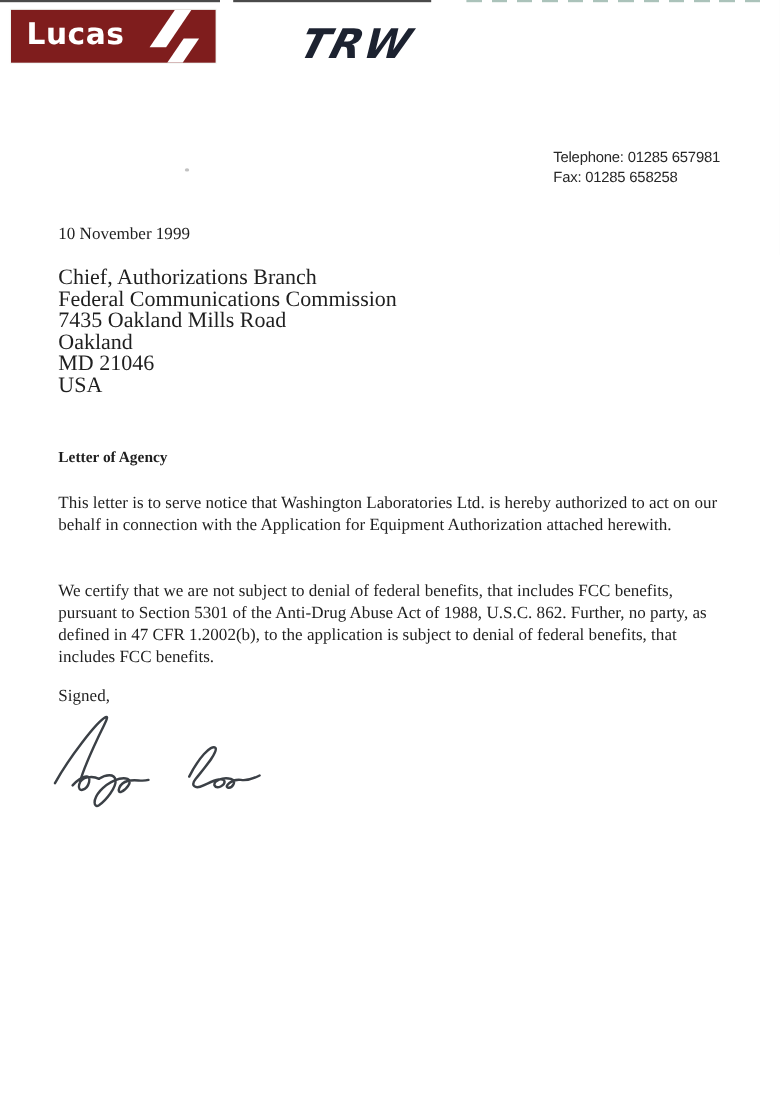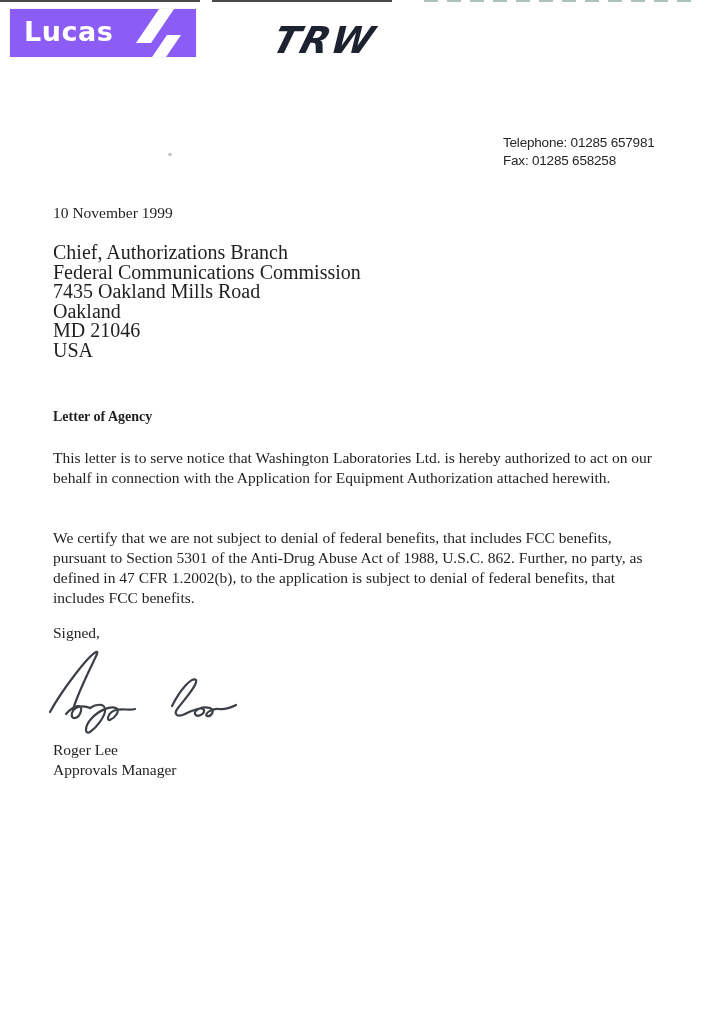--- a/index.html
+++ b/index.html
@@ -17,21 +17,21 @@
   .scan-seg.dark{background:#4a4a4a;}
   .scan-seg.dashes{
     background:repeating-linear-gradient(90deg,#9cb8ae 0 14px, transparent 14px 23px);
     opacity:.85;
   }
   .speck{position:absolute;left:168px;top:153px;width:4px;height:3px;background:#c2c2c2;border-radius:50%;}
 
   
   .lucas-logo{
     position:absolute;left:10px;top:9px;width:186px;height:48px;
-    background:#8b5cf6;
+    background:#7f1d1d;
     box-shadow:0 0 0 1px #27684410;
   }
   .lucas-word{
     position:absolute;left:14px;top:7px;
     font-family:"DejaVu Sans", sans-serif;
     font-weight:bold;font-size:27px;line-height:32px;
     color:#ffffff;letter-spacing:0.5px;
   }
   .lucas-flash{position:absolute;left:0;top:0;width:186px;height:48px;}
 
@@ -111,18 +111,14 @@
 
   <svg class="signature" viewBox="0 0 235 95">
     <g fill="none" stroke="#3b4046" stroke-width="2.2" stroke-linecap="round" stroke-linejoin="round">
       <path d="M6,64 C18,42 44,8 52,4 C56,2 50,12 44,25 C37,40 31,54 29,62"></path>
       <path d="M22,66 C30,57 39,55 37,63 C35,71 26,73 28,65 C30,58 40,57 46,60"></path>
       <path d="M46,60 C52,56 60,55 61,61 C62,68 52,80 46,84 C41,87 40,79 47,71 C55,62 66,58 72,60 C77,62 71,70 66,72 C62,73 64,64 72,62 C80,60 84,63 91,61"></path>
       <path d="M128,58 C136,42 148,28 152,32 C154,36 142,50 134,60 C129,66 133,70 141,66 C149,62 158,58 160,62 C161,66 153,70 151,66 C150,62 158,58 166,60 C172,62 167,69 163,68 C160,67 166,60 175,61 C181,62 186,60 192,57"></path>
     </g>
   </svg>
 
-  <div class="signatory txt">
-    <div>Roger Lee</div>
-    <div>Approvals Manager</div>
-  </div>
 
 </div>
 
 </body></html>

